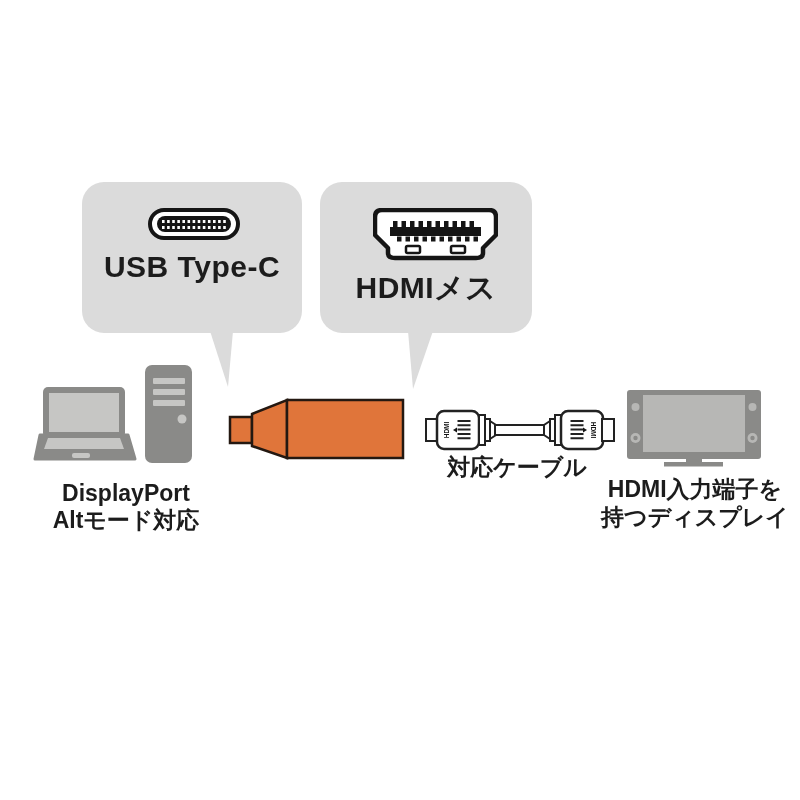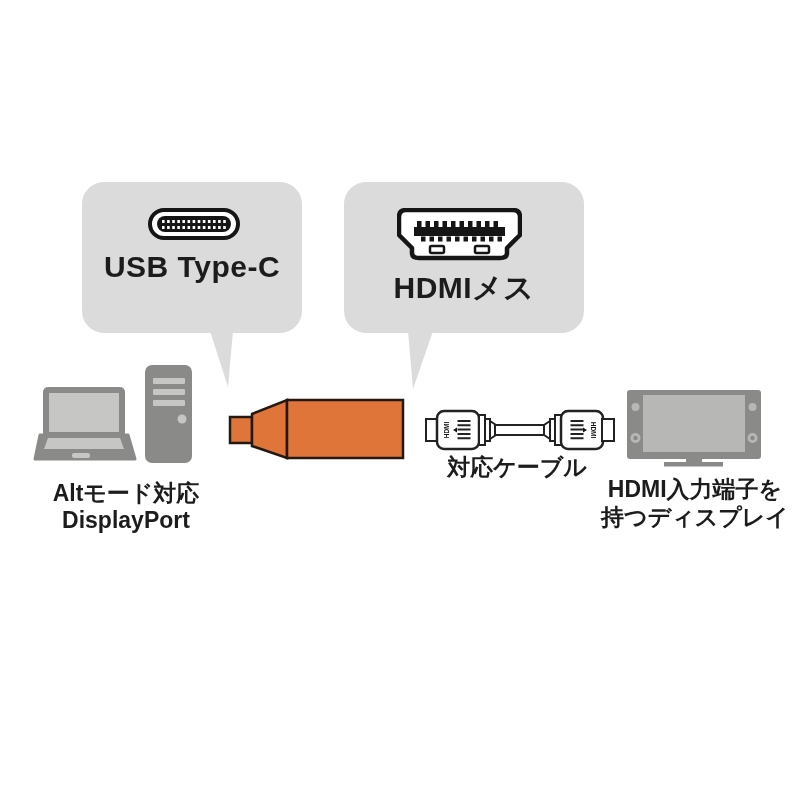--- a/index.html
+++ b/index.html
@@ -4,21 +4,21 @@
 <style>
   html,body{margin:0;padding:0;background:#ffffff;}
   .stage{
     position:relative;width:800px;height:800px;background:#ffffff;overflow:hidden;
     font-family:"Liberation Sans","DejaVu Sans",sans-serif;color:#1c1c1c;
   }
   .bubble{
     position:absolute;background:#dbdbdb;border-radius:22px;
   }
   .bubble-usbc{left:82px;top:182px;width:220px;height:151px;}
-  .bubble-hdmi{left:344px;top:182px;width:240px;height:151px;}
+  .bubble-hdmi{left:320px;top:182px;width:212px;height:151px;}
   .bubble-tail{position:absolute;}
   .tail-usbc{left:208px;top:331px;}
   .tail-hdmi{left:406px;top:331px;}
   .bubble-text{
     position:absolute;left:0;width:100%;text-align:center;
     font-size:30px;font-weight:bold;line-height:37px;letter-spacing:0.5px;
   }
   .bubble-usbc .bubble-text{top:66px;}
   .bubble-hdmi .bubble-text{top:87px;}
   .icon-abs{position:absolute;display:block;}
@@ -123,22 +123,22 @@
     <rect x="18" y="7" width="102" height="57" fill="#b7b7b5"></rect>
     <circle cx="10.5" cy="19" r="4" fill="#b7b7b5"></circle>
     <circle cx="10.5" cy="50" r="5" fill="#b7b7b5"></circle>
     <circle cx="10.5" cy="50" r="2.2" fill="#8a8a88"></circle>
     <circle cx="127.5" cy="19" r="4" fill="#b7b7b5"></circle>
     <circle cx="127.5" cy="50" r="5" fill="#b7b7b5"></circle>
     <circle cx="127.5" cy="50" r="2.2" fill="#8a8a88"></circle>
   </svg>
 
   <div class="dev-label label-source">
+    <div>DisplayPort</div>
     <div>Altモード対応</div>
-    <div>DisplayPort</div>
   </div>
 
   <div class="dev-label label-cable">
     <div>対応ケーブル</div>
   </div>
 
   <div class="dev-label label-display">
     <div>HDMI入力端子を</div>
     <div>持つディスプレイ</div>
   </div>

